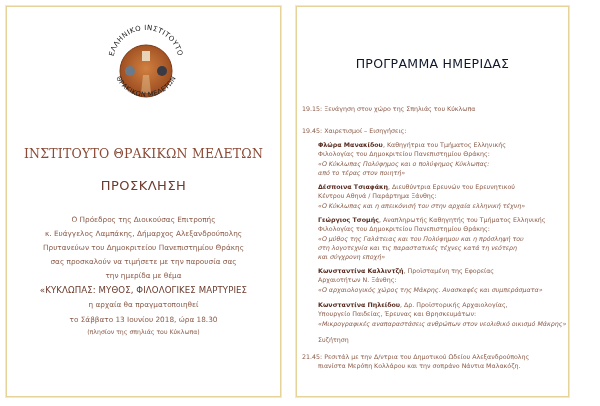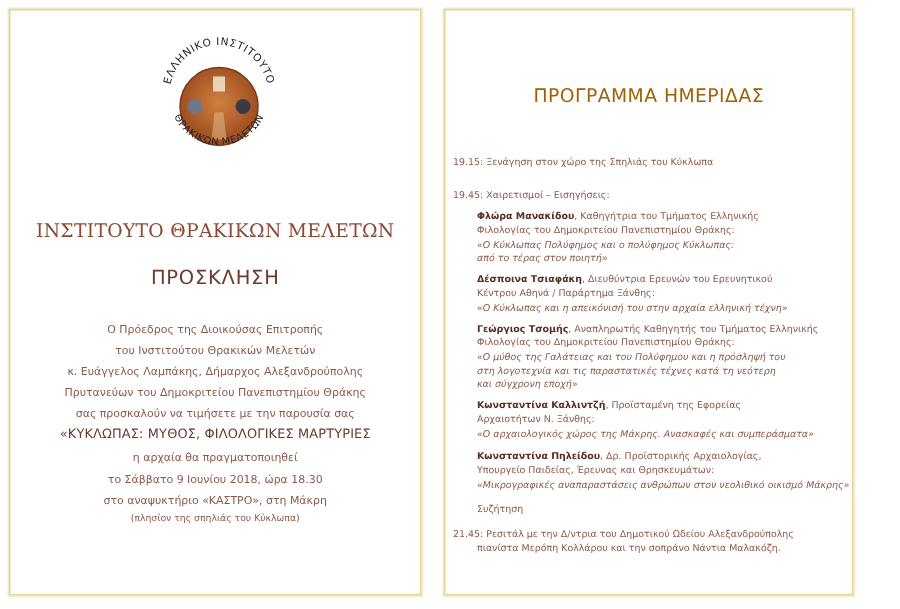--- a/index.html
+++ b/index.html
@@ -9,21 +9,21 @@
   #left { left:6px; top:6px; width:275px; height:391px; }
   #right { left:296px; top:6px; width:273px; height:391px; }
   .logo { position:absolute; left:98px; top:10px; width:82px; height:100px; }
   .inst-name { position:absolute; left:0; right:0; top:128px; text-align:center;
                font-family:"DejaVu Serif", serif; font-size:12.5px; color:#8a4a36; letter-spacing:0.2px;margin-top:11px; }
   .invite-title { position:absolute; left:0; right:0; top:171px; text-align:center; font-size:13px;
                   color:#6e3a2c; letter-spacing:0.5px; }
   .invite-body { position:absolute; left:0; right:0; top:206px; text-align:center; font-size:7.3px; line-height:14.1px; color:#8a5a48; }
   .invite-body .theme { font-size:8.6px; color:#6a3a2c; line-height:15px; letter-spacing:0.1px;text-align:center; }
   .invite-body .small { font-size:6.2px; line-height:10px; }
-  .prog-title { position:absolute; left:0; right:0; top:49px; text-align:center; font-size:12.5px; color:#a16207; letter-spacing:0.3px; }
+  .prog-title { position:absolute; left:0; right:0; top:49px; text-align:center; font-size:12.5px; color:#0f172a; letter-spacing:0.3px; }
   .prog { position:absolute; left:0; top:98px; width:273px; font-size:6.3px; color:#8a5a48; }
   .row { position:absolute; left:5px; white-space:nowrap; }
   .ind { position:absolute; left:21px; white-space:nowrap; line-height:9.3px; }
   .name { color:#5a2e22; font-weight:bold; }
   .it { font-style:italic; }
 </style>
 </head>
 <body>
 
 <div id="left" class="panel">
@@ -47,28 +47,27 @@
     <text font-size="6.5" fill="#222" font-family="DejaVu Sans, sans-serif" letter-spacing="0.4">
       <textPath href="#arcBot" startOffset="50%" text-anchor="middle">ΘΡΑΚΙΚΩΝ ΜΕΛΕΤΩΝ</textPath>
     </text>
   </svg>
 
   <div class="inst-name">ΙΝΣΤΙΤΟΥΤΟ ΘΡΑΚΙΚΩΝ ΜΕΛΕΤΩΝ</div>
   <div class="invite-title">ΠΡΟΣΚΛΗΣΗ</div>
 
   <div class="invite-body">
     <div>Ο Πρόεδρος της Διοικούσας Επιτροπής</div>
-    <div>του Ινστιτούτου Θρακικών Μελετών</div>
     <div>κ. Ευάγγελος Λαμπάκης, Δήμαρχος Αλεξανδρούπολης</div>
     <div>Πρυτανεύων του Δημοκριτείου Πανεπιστημίου Θράκης</div>
     <div>σας προσκαλούν να τιμήσετε με την παρουσία σας</div>
+    <div>την ημερίδα με θέμα</div>
     <div class="theme">«ΚΥΚΛΩΠΑΣ: ΜΥΘΟΣ, ΦΙΛΟΛΟΓΙΚΕΣ ΜΑΡΤΥΡΙΕΣ</div>
     <div>η αρχαία θα πραγματοποιηθεί</div>
-    <div>το Σάββατο 9 Ιουνίου 2018, ώρα 18.30</div>
-    <div>στο αναψυκτήριο «ΚΑΣΤΡΟ», στη Μάκρη</div>
+    <div>το Σάββατο 13 Ιουνίου 2018, ώρα 18.30</div>
     <div class="small">(πλησίον της σπηλιάς του Κύκλωπα)</div>
   </div>
 </div>
 
 <div id="right" class="panel">
   <div class="prog-title">ΠΡΟΓΡΑΜΜΑ ΗΜΕΡΙΔΑΣ</div>
 
   <div class="prog">
     <div class="row" style="top:0px">
       <span>19.15:</span>

